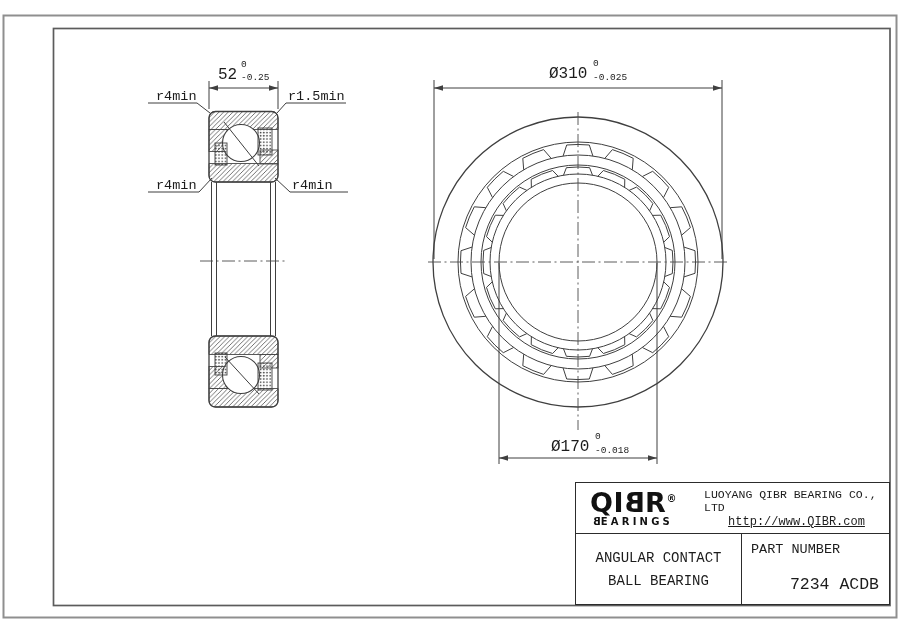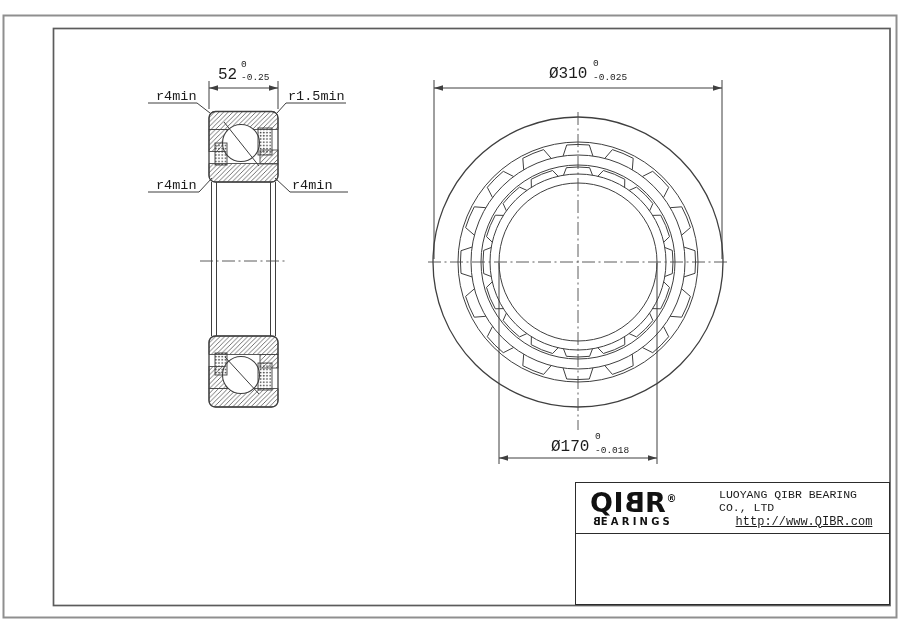--- a/index.html
+++ b/index.html
@@ -23,21 +23,21 @@
     display:flex;flex-direction:column;}
   .tb-row1{height:50px;display:flex;border-bottom:1.4px solid #2c2c2c;}
   .tb-logo{width:128px;padding:3px 0 0 14px;box-sizing:border-box;}
   .logo-main{font-family:"DejaVu Sans",sans-serif;font-weight:bold;font-size:27px;
     line-height:26px;letter-spacing:0.5px;color:#111;white-space:nowrap;}
   .logo-reg{font-size:10px;vertical-align:super;font-weight:bold;}
   .logo-sub{font-family:"DejaVu Sans",sans-serif;font-weight:bold;font-size:10px;
     letter-spacing:3.2px;color:#111;margin-top:0px;}
   .flip{display:inline-block;transform:scaleX(-1);}
   .tb-company{flex:1;display:flex;flex-direction:column;justify-content:center;
-    align-items:center;gap:1px;margin-left:15px;}
+    align-items:center;gap:1px;}
   .tb-company-name{font-size:11.5px;}
   .tb-company-url{font-size:12px;text-decoration:underline;}
   .tb-row2{flex:1;display:flex;}
   .tb-product{width:165px;box-sizing:border-box;display:flex;flex-direction:column;
     justify-content:center;align-items:center;gap:7px;font-size:14px;}
   .tb-part{flex:1;border-left:1.4px solid #2c2c2c;box-sizing:border-box;position:relative;}
   .tb-part-label{position:absolute;left:9px;top:8px;font-size:13.5px;}
   .tb-part-number{position:absolute;right:10px;bottom:10px;font-size:16.5px;}
 </style>
 </head>
@@ -181,13 +181,23 @@
   <div class="tb-row1">
     <div class="tb-logo">
       <div class="logo-main"><span>QI<span class="flip">B</span>R</span><span class="logo-reg">®</span></div>
       <div class="logo-sub"><span class="flip">B</span>EARINGS</div>
     </div>
     <div class="tb-company">
       <div class="tb-company-name">LUOYANG QIBR BEARING CO., LTD</div>
       <div class="tb-company-url">http://www.QIBR.com</div>
     </div>
   </div>
+  <div class="tb-row2">
+    <div class="tb-product">
+      <div>ANGULAR CONTACT</div>
+      <div>BALL BEARING</div>
+    </div>
+    <div class="tb-part">
+      <div class="tb-part-label">PART NUMBER</div>
+      <div class="tb-part-number">7234 ACDB</div>
+    </div>
+  </div>
 </div>
 
 </body></html>

